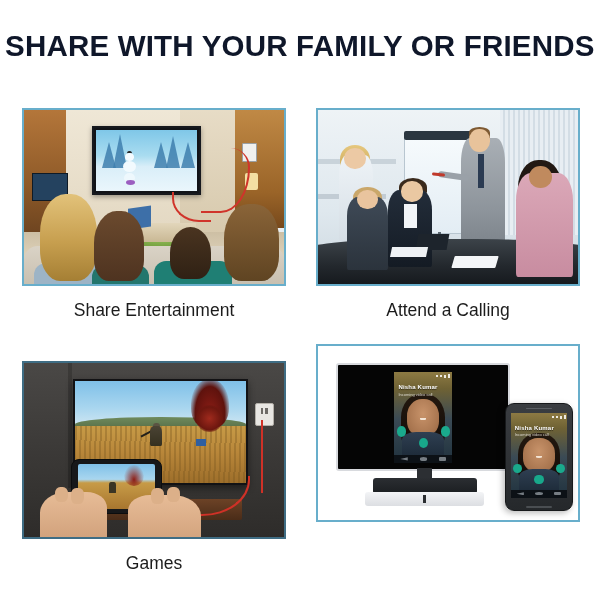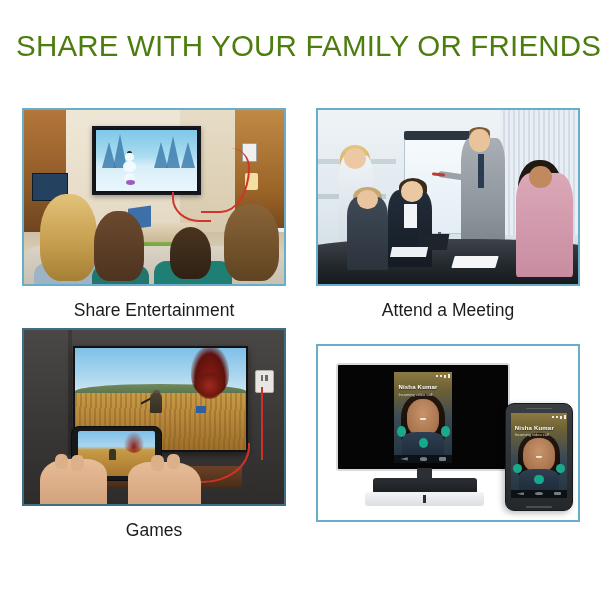--- a/index.html
+++ b/index.html
@@ -12,47 +12,47 @@
     height: 600px;
     font-family: "Liberation Sans", sans-serif;
     color: #1a1a1a;
     overflow: hidden;
     position: relative;
   }
 
   
   .page-title {
     position: absolute;
-    left: 16px;
+    left: 5px;
     top: 29px;
     width: 580px;
     font-size: 29.5px;
-    font-weight: 400;
+    font-weight: 700;
     letter-spacing: 0.2px;
     line-height: 34px;
-    color: #4d7c0f;
+    color: #0f172a;
     white-space: nowrap;
     text-align: left;
   }
 
   
   .feature-grid {
     position: absolute;
     left: 0;
     top: 108px;
     width: 536px;
     height: 480px;
   }
   .feature-cell {
     position: absolute;
     width: 280px;
   }
   .cell-tl { left: 14px;  top: 0px; }
   .cell-tr { left: 308px; top: 0px; }
-  .cell-bl { left: 14px;  top: 220px; }
+  .cell-bl { left: 14px;  top: 253px; }
   .cell-br { left: 308px; top: 236px; }
 
   .photo-frame {
     position: relative;
     width: 264px;
     height: 178px;
     margin: 0 auto;
     border: 2px solid #68aecb;
     box-sizing: border-box;
     background: #e9eef1;
@@ -676,21 +676,21 @@
 
         <div class="p2-woman-right-hair"></div>
         <div class="p2-woman-right"></div>
         <div class="p2-woman-right-head"></div>
 
         <div class="p2-laptop"></div>
         <div class="p2-paper2"></div>
         <div class="p2-paper"></div>
       </div>
     </div>
-    <div class="caption">Attend a Meeting</div>
+    <div class="caption">Attend a Calling</div>
   </div>
 
   <div class="feature-cell cell-bl">
     <div class="photo-frame frame-dark">
       <div class="photo-inner">
         <div class="p3-bg"></div>
         <div class="p3-wall-seam"></div>
 
         <div class="p3-tv">
           <div class="p3-sky"></div>

